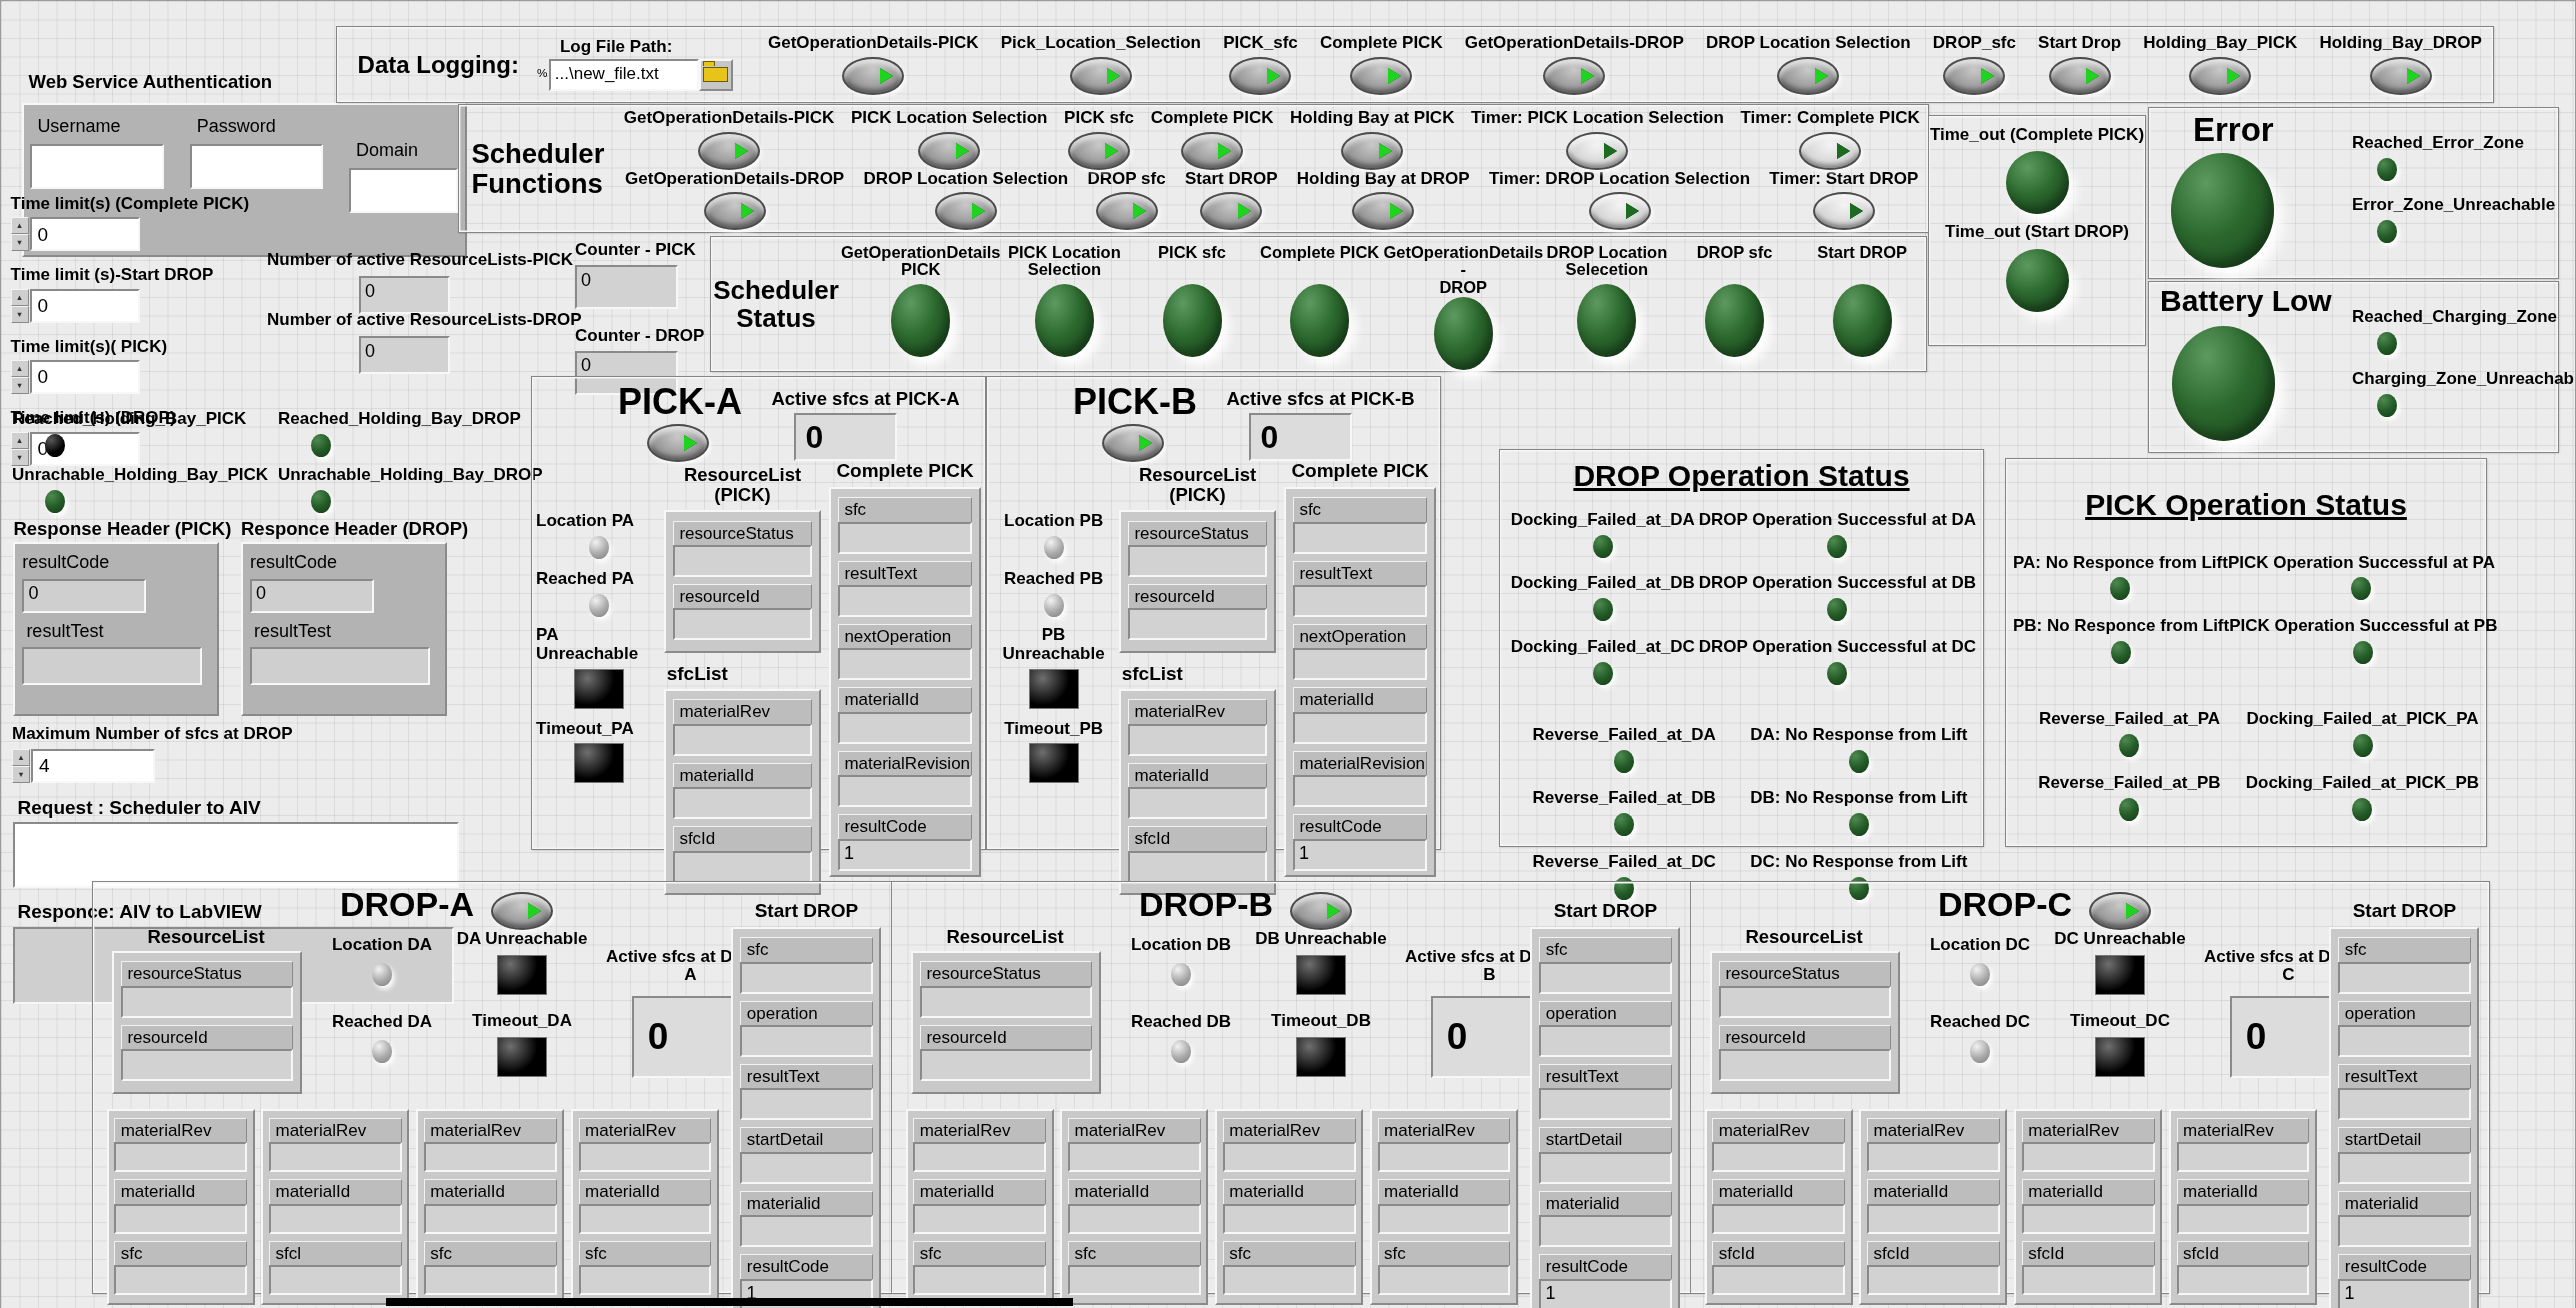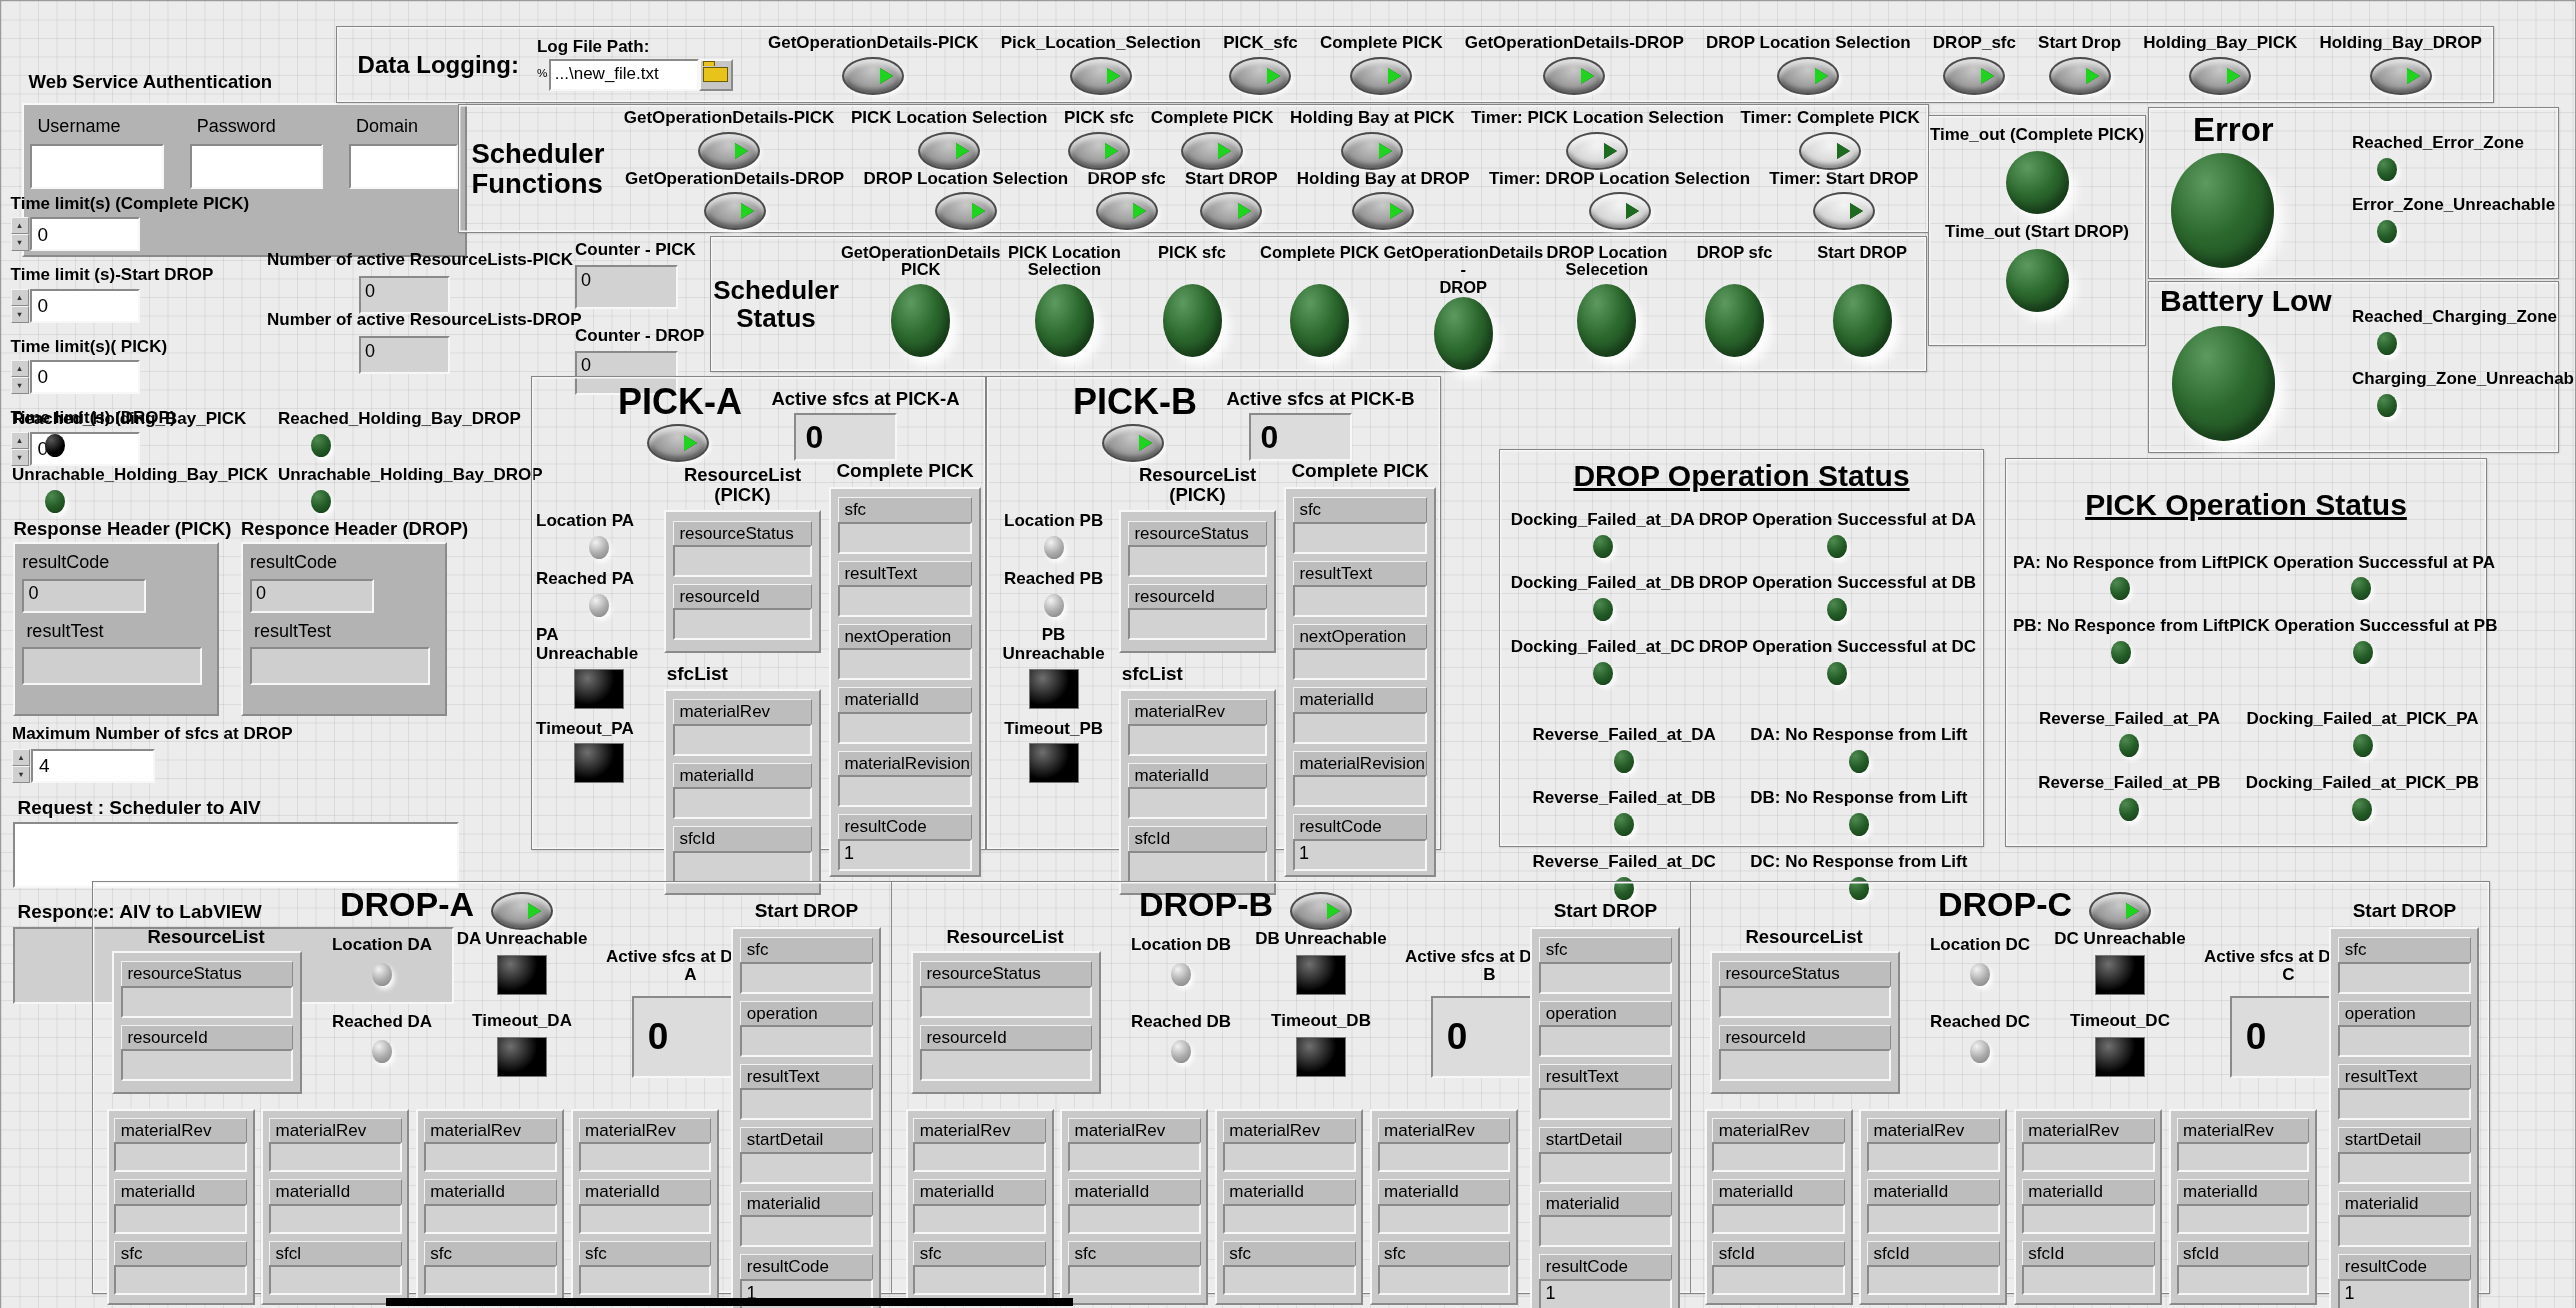--- a/index.html
+++ b/index.html
@@ -97,31 +97,31 @@
   <div class="abs cluster darkcluster" style="left:20.6px;top:102px;width:445px;height:154px;">
     <div style="display:flex;gap:26px;">
       <div style="width:135px;">
         <div style="font-size:18px;margin:2.7px 0 6.9px 6.9px;">Username</div>
         <div class="sunken white" style="height:45px;"></div>
       </div>
       <div style="width:135px;">
         <div style="font-size:18px;margin:2.7px 0 6.9px 6.9px;">Password</div>
         <div class="sunken white" style="height:45px;"></div>
       </div>
-      <div style="width:110px;">
+      <div style="width:110px;margin-top:24px;">
         <div style="font-size:18px;margin:2.7px 0 6.9px 6.9px;">Domain</div>
         <div class="sunken white" style="height:45px;"></div>
       </div>
     </div>
   </div>
 
   <div class="panel" style="left:335px;top:25px;width:2158px;height:77px;display:flex;align-items:center;">
     <div class="lbl nowrap" style="font-size:24px;padding:0 18px 0 20.6px;">Data Logging:</div>
     <div style="width:220px;">
-      <div class="lbl nowrap" style="font-size:17px;">Log File Path:</div>
+      <div class="lbl nowrap" style="font-size:17px;margin-left:23px;">Log File Path:</div>
       <div style="display:flex;align-items:flex-start;margin-top:2.7px;">
         <span style="font-size:11.7px;margin:6.9px 1.4px 0 0;">%</span>
         <div class="sunken white valbox nowrap" style="width:150px;height:32px;font-size:17px;">...\new_file.txt</div>
         <div class="raised" style="width:34px;height:32px;display:flex;justify-content:center;">
           <div class="folder"></div>
         </div>
       </div>
     </div>
     <div style="flex:1;display:flex;justify-content:space-around;align-items:flex-end;">
         <div class="btn-group">

